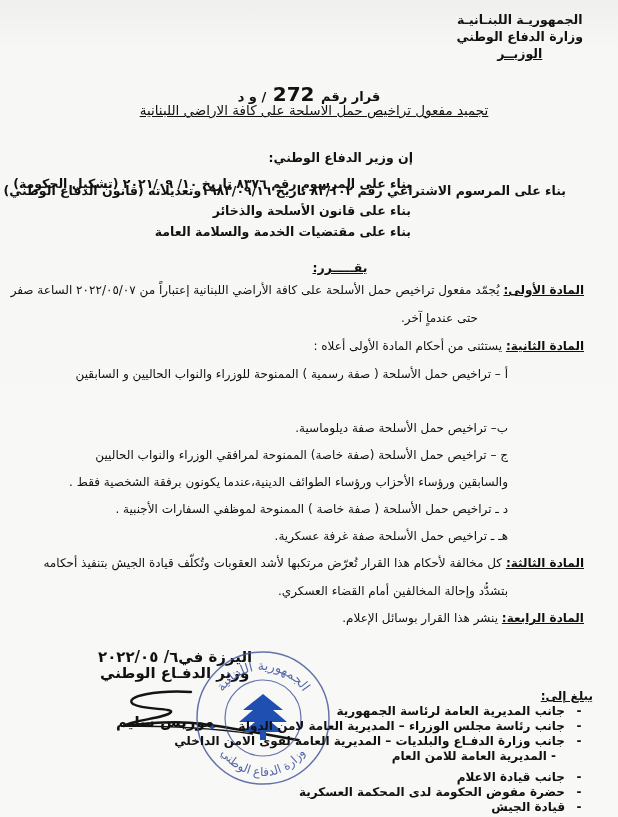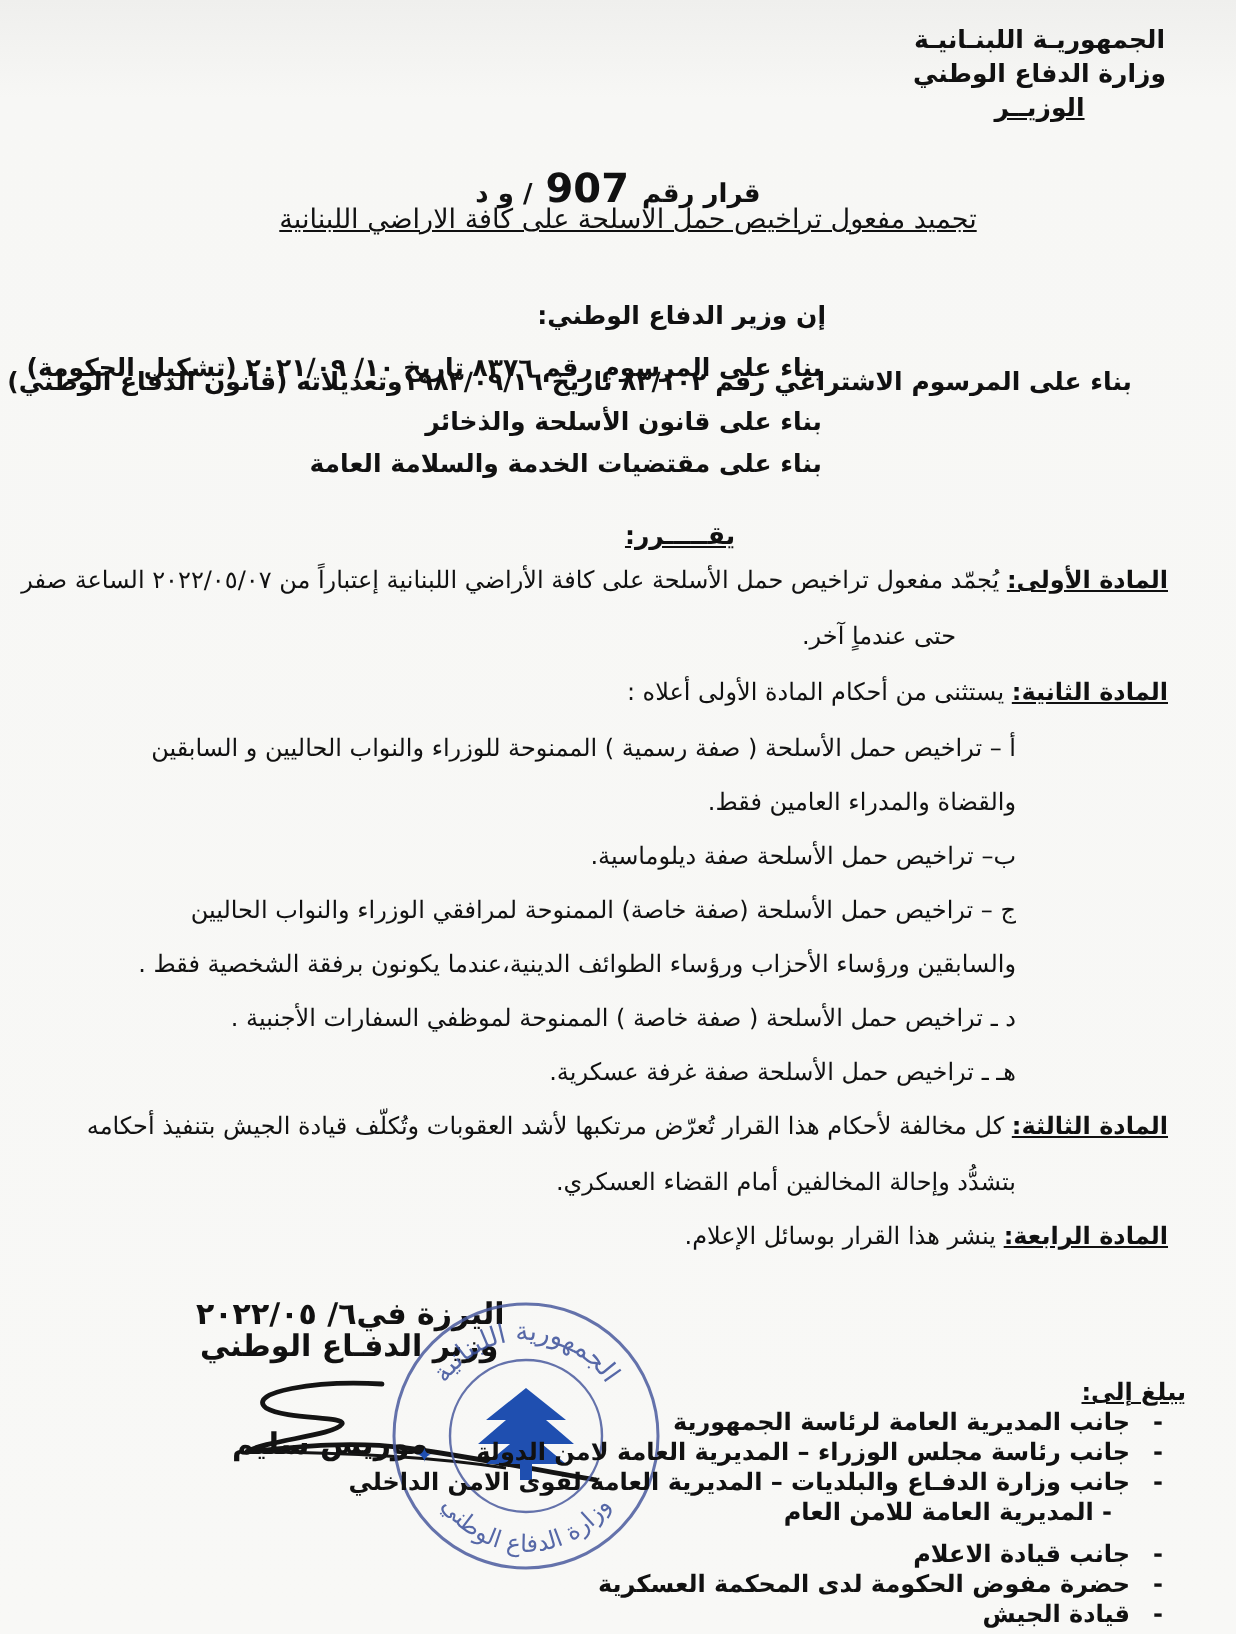--- a/index.html
+++ b/index.html
@@ -50,21 +50,21 @@
 <div class="page">
 
   <div class="abs hdr rtl">
     <div>الجمهوريـة اللبنـانيـة</div>
     <div>وزارة الدفاع الوطني</div>
     <div class="u">الوزيــر</div>
   </div>
 
   <div class="abs decision-no rtl">
     <span>قرار رقم</span>
-    <span class="num">907</span>
+    <span class="num">272</span>
     <span>/ و د</span>
   </div>
   <div class="abs subject rtl">
     <span>تجميد مفعول تراخيص حمل الاسلحة على كافة الاراضي اللبنانية</span>
   </div>
 
   <div class="abs pre rtl" style="top:150px; right:205px;">إن وزير الدفاع الوطني:</div>
   <div class="abs pre rtl" style="top:176px; right:207px;">بناء على المرسوم رقم ٨٣٧٦ تاريخ ١٠/ ٢٠٢١/٠٩ (تشكيل الحكومة)</div>
 
   <div class="abs pre rtl" style="top:183px;">بناء على المرسوم  الاشتراعي رقم ٨٣/١٠٢ تاريخ ١٩٨٣/٠٩/١٦وتعديلاته (قانون الدفاع  الوطني)</div>
@@ -75,21 +75,20 @@
 
   <div class="abs art rtl" style="top:283px;">
     <span class="lbl">المادة الأولى:</span><span> يُجمّد مفعول تراخيص حمل الأسلحة على كافة الأراضي اللبنانية إعتباراً من ٢٠٢٢/٠٥/٠٧ الساعة صفر</span>
   </div>
   <div class="abs line rtl" style="top:311px; right:140px;">حتى عندماٍ آخر.</div>
 
   <div class="abs art rtl" style="top:339px;">
     <span class="lbl">المادة الثانية:</span><span> يستثنى من أحكام المادة الأولى أعلاه :</span>
   </div>
   <div class="abs line rtl" style="top:367px; right:110px;">أ – تراخيص حمل الأسلحة ( صفة رسمية ) الممنوحة للوزراء والنواب الحاليين و السابقين</div>
-  <div class="abs line rtl" style="top:394px; right:110px;">والقضاة والمدراء العامين فقط.</div>
   <div class="abs line rtl" style="top:421px; right:110px;">ب– تراخيص حمل الأسلحة صفة ديلوماسية.</div>
   <div class="abs line rtl" style="top:448px; right:110px;">ج – تراخيص حمل الأسلحة (صفة خاصة) الممنوحة لمرافقي الوزراء والنواب الحاليين</div>
   <div class="abs line rtl" style="top:475px; right:110px;">والسابقين ورؤساء الأحزاب ورؤساء الطوائف الدينية،عندما يكونون برفقة الشخصية فقط .</div>
   <div class="abs line rtl" style="top:502px; right:110px;">د ـ تراخيص حمل الأسلحة ( صفة خاصة ) الممنوحة لموظفي السفارات الأجنبية .</div>
   <div class="abs line rtl" style="top:529px; right:110px;">هـ ـ تراخيص حمل الأسلحة صفة غرفة عسكرية.</div>
 
   <div class="abs art rtl" style="top:556px;">
     <span class="lbl">المادة الثالثة:</span><span> كل مخالفة لأحكام هذا القرار تُعرّض مرتكبها لأشد العقوبات وتُكلّف قيادة الجيش بتنفيذ أحكامه</span>
   </div>
   <div class="abs line rtl" style="top:584px; right:110px;">بتشدُّد وإحالة المخالفين أمام القضاء العسكري.</div>

